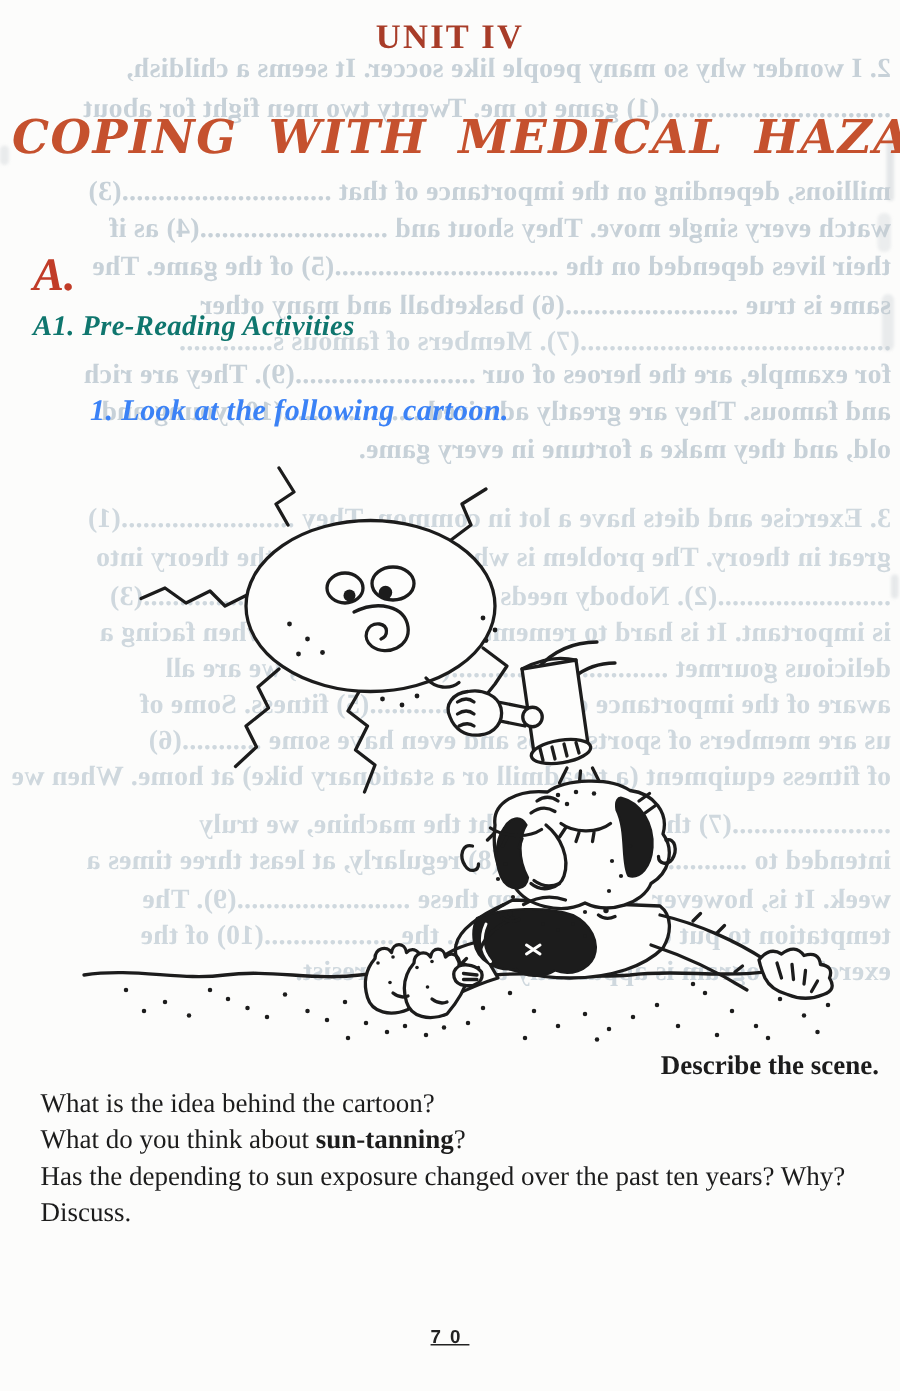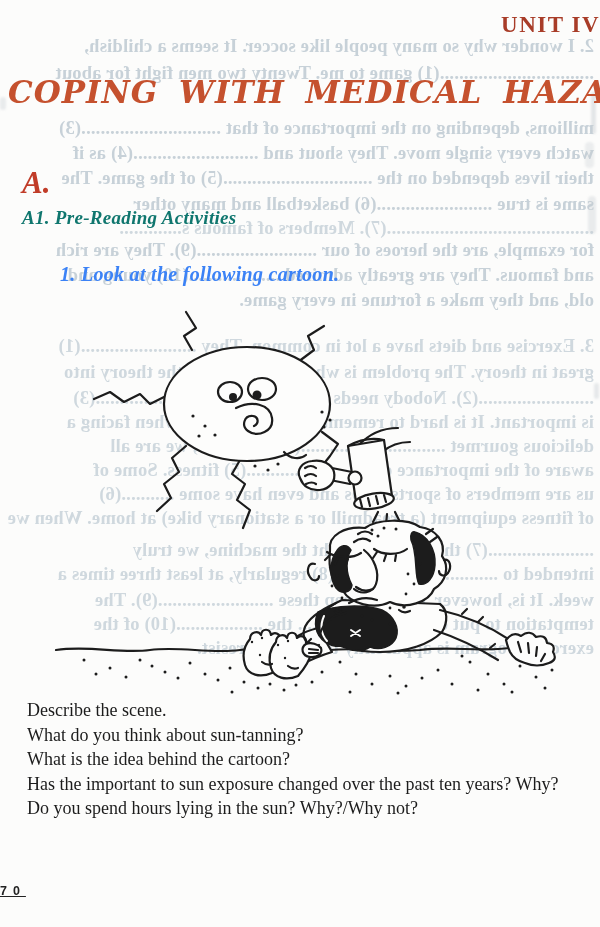--- a/index.html
+++ b/index.html
@@ -4,37 +4,37 @@
 <style>
   html,body{margin:0;padding:0;}
   body{width:600px;height:927px;background:#fcfcfb;font-family:"Liberation Serif",serif;}
   #page{position:relative;width:600px;height:927px;overflow:hidden;background:#fcfcfb;}
   .abs{position:absolute;}
   
   .bleed{position:absolute;left:8px;width:586px;height:23px;transform:scaleX(-1);
          color:#cfd8de;font:700 18.5px "Liberation Serif",serif;letter-spacing:.2px;
          white-space:nowrap;overflow:hidden;z-index:1;}
   .bleed.dk{color:#c7d1d8;}
-  .unit{top:12px;left:0;right:0;text-align:right;font:700 23px "Liberation Serif",serif;
+  .unit{top:12px;left:0;right:0;text-align:center;font:700 23px "Liberation Serif",serif;
         color:#a83c28;letter-spacing:1.5px;z-index:3;}
   .title{top:74px;left:8px;width:584px;text-align:center;white-space:nowrap;
          font:italic 700 31px "DejaVu Serif",serif;color:#c5512e;
          letter-spacing:1px;word-spacing:9px;z-index:3;}
   .sec{top:165px;left:22px;display:flex;align-items:baseline;gap:9px;color:#c13c28;z-index:3;}
   .sec .big{font:italic 700 31px "Liberation Serif",serif;}
   .sec .rest{font:italic 700 22.5px "Liberation Serif",serif;letter-spacing:.4px;}
   .sub{top:207px;left:22px;font:italic 700 19px "Liberation Serif",serif;color:#0f766e;
        letter-spacing:.3px;z-index:3;}
   .instr{top:263px;left:60px;font:italic 700 20px "Liberation Serif",serif;color:#3b82f6;
          letter-spacing:.3px;z-index:3;}
   .cartoon{top:300px;left:0;z-index:2;}
   .qs{top:698px;left:27px;right:14px;font:400 18px "Liberation Serif",serif;color:#1c1c1c;z-index:3;}
   .qs p{margin:0;line-height:24.6px;}
-  .qs .b{font-weight:400;}
-  .pn{top:884px;left:0;right:0;font:700 12.5px "Liberation Sans",sans-serif;
+  .qs .b{font-weight:700;text-align:right;}
+  .pn{top:884px;left:0;right:0;text-align:center;font:700 12.5px "Liberation Sans",sans-serif;
       letter-spacing:6px;color:#222;z-index:3;text-decoration:underline;}
   .art{position:absolute;background:#c6ccd1;border-radius:4px;filter:blur(1.2px);z-index:1;}
   
   .s{stroke:#1c1c1c;stroke-width:2.2;fill:none;stroke-linecap:round;stroke-linejoin:round;}
   .w{fill:#fdfdfc;}
   .k{fill:#1c1c1c;stroke:#1c1c1c;stroke-width:1.5;stroke-linejoin:round;}
   .d{fill:#1c1c1c;stroke:none;}
   .wl{stroke:#fdfdfc;stroke-width:2;fill:none;stroke-linecap:round;}
 </style>
 </head>
@@ -233,20 +233,20 @@
         <circle class="d" cx="478" cy="390" r="1.5"></circle>
       <circle class="d" cx="512" cy="392" r="1.5"></circle>
         <circle class="d" cx="545" cy="388" r="1.5"></circle>
       <circle class="d" cx="462" cy="356" r="1.5"></circle>
         <circle class="d" cx="218" cy="380" r="1.5"></circle>
     </g>
   </svg>
 
   <div class="abs qs">
     <p class="b">Describe the scene.</p>
+    <p>What is the idea behind the cartoon?</p>
     <p><span>What do you think about </span><span class="b">sun-tanning</span><span>?</span></p>
-    <p>What is the idea behind the cartoon?</p>
-    <p>Has the important to sun exposure changed over the past ten years? Why?</p>
-    <p>Do you spend hours lying in the sun? Why?/Why not?</p>
+    <p>Has the depending to sun exposure changed over the past ten years? Why?</p>
+    <p>Discuss.</p>
   </div>
 
   <div class="abs pn">70</div>
 </div>
 
 </body></html>

